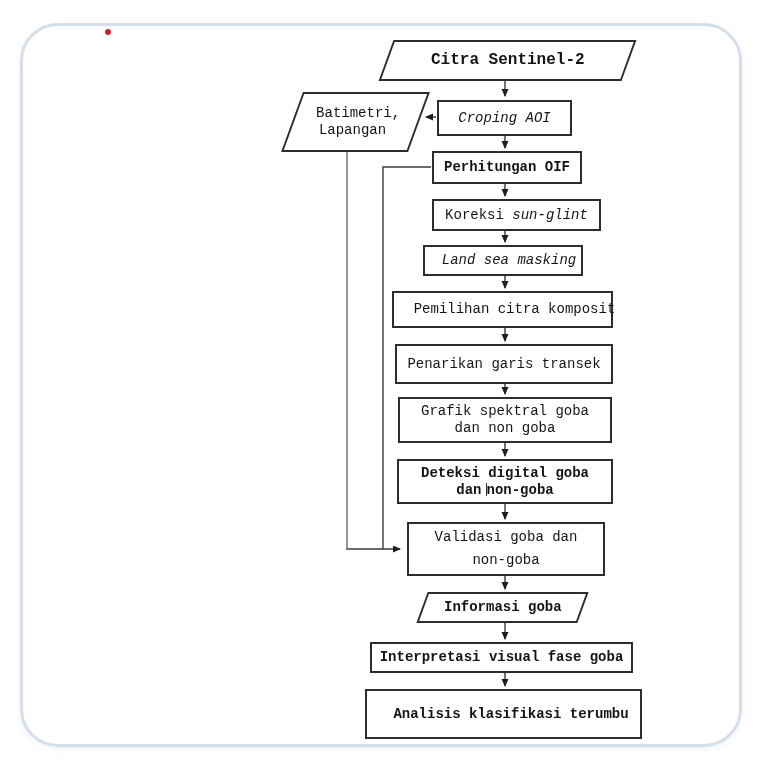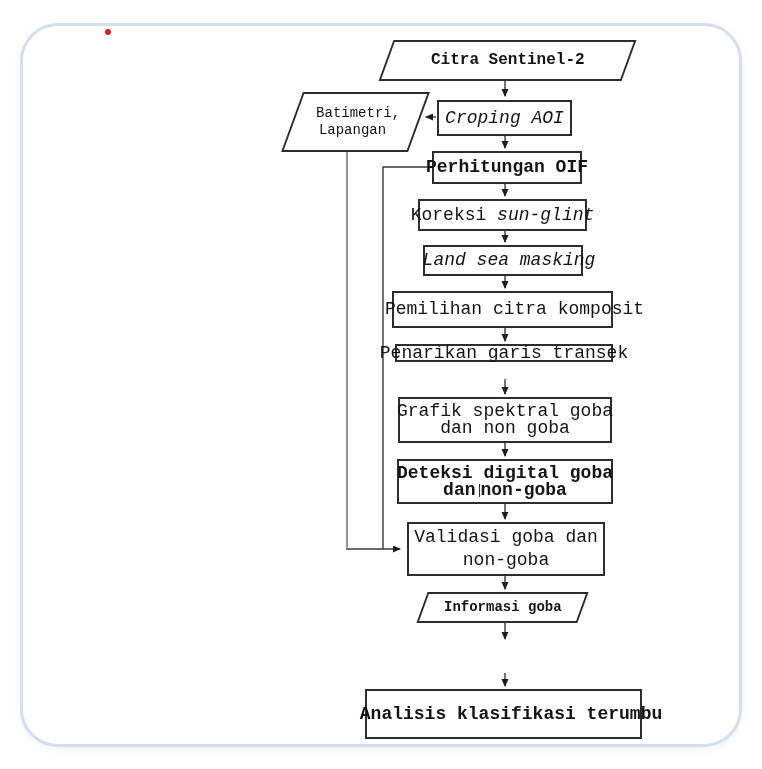--- a/index.html
+++ b/index.html
@@ -17,42 +17,42 @@
   }
   .red-dot{
     position:absolute;left:105px;top:29px;width:6px;height:6px;
     border-radius:50%;
   }
   svg.connectors{position:absolute;left:0;top:0;}
   .node{
     position:absolute;box-sizing:border-box;
     border:2px solid #2d2d2d;background:#ffffff;
     display:flex;flex-direction:column;align-items:center;justify-content:center;
-    text-align:right;font-size:18px;line-height:17px;
+    text-align:right;font-size:14px;line-height:17px;
   }
   .node .lbl{white-space:pre;}
   .bold{font-weight:bold;}
   .ital{font-style:italic;}
   .para{
     position:absolute;box-sizing:border-box;
     border:2px solid #2d2d2d;background:#ffffff;
     display:flex;flex-direction:column;align-items:center;justify-content:center;
     text-align:center;font-size:14px;line-height:17px;
     transform:skewX(-20deg);
   }
   .para .inner{transform:skewX(20deg);white-space:pre;}
   
   #n-citra       {left:386px;top:40px;width:243px;height:41px;font-size:16px;}
   #n-croping     {left:437px;top:100px;width:135px;height:36px;}
   #n-batimetri   {left:292px;top:92px;width:127px;height:60px;}
   #n-perhitungan {left:432px;top:151px;width:150px;height:33px;}
-  #n-koreksi     {left:418px;top:199px;width:169px;height:32px;}
+  #n-koreksi     {left:432px;top:199px;width:169px;height:32px;}
   #n-landsea     {left:423px;top:245px;width:160px;height:31px;padding-left:12px;}
   #n-pemilihan   {left:392px;top:291px;width:221px;height:37px;padding-left:24px;}
-  #n-penarikan   {left:395px;top:344px;width:218px;height:18px;}
+  #n-penarikan   {left:395px;top:344px;width:218px;height:40px;}
   #n-grafik      {left:398px;top:397px;width:214px;height:46px;}
   #n-deteksi     {left:397px;top:459px;width:216px;height:45px;}
   #n-validasi    {left:407px;top:522px;width:198px;height:54px;gap:6px;}
   #n-informasi   {left:422px;top:592px;width:161px;height:31px;}
   #n-interpretasi{left:370px;top:642px;width:263px;height:31px;}
   #n-analisis    {left:365px;top:689px;width:277px;height:50px;padding-left:15px;}
   .caret{
     display:inline-block;width:0;height:13px;
     border-left:1px solid #2d2d2d;vertical-align:-2px;margin:0 0 0 4px;
   }
@@ -146,18 +146,21 @@
 
   <div id="n-validasi" class="node">
     <span class="lbl">Validasi goba dan</span>
     <span class="lbl">non-goba</span>
   </div>
 
   <div id="n-informasi" class="para bold">
     <span class="inner">Informasi goba</span>
   </div>
 
+  <div id="n-interpretasi" class="node bold">
+    <span class="lbl">Interpretasi visual fase goba</span>
+  </div>
 
   <div id="n-analisis" class="node bold">
     <span class="lbl">Analisis klasifikasi terumbu</span>
   </div>
 
 </div>
 
 </body></html>

